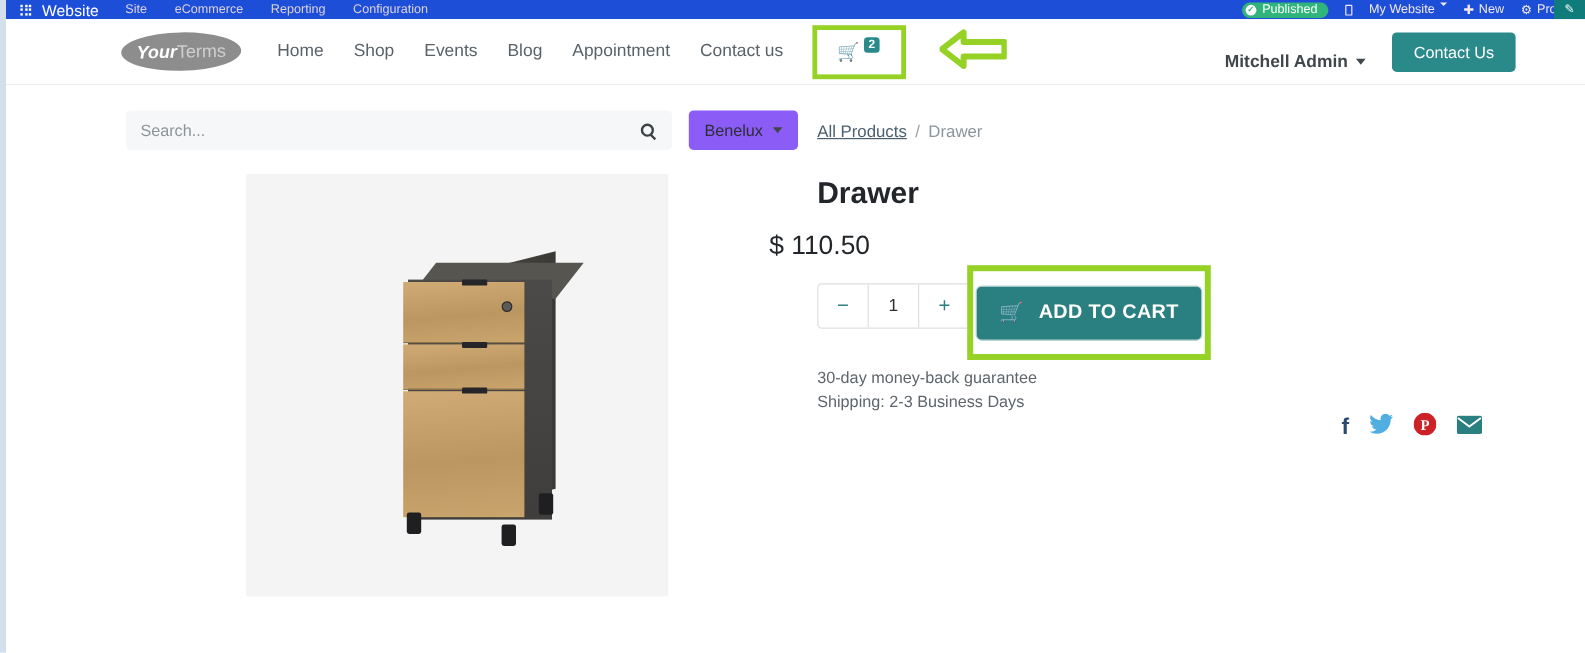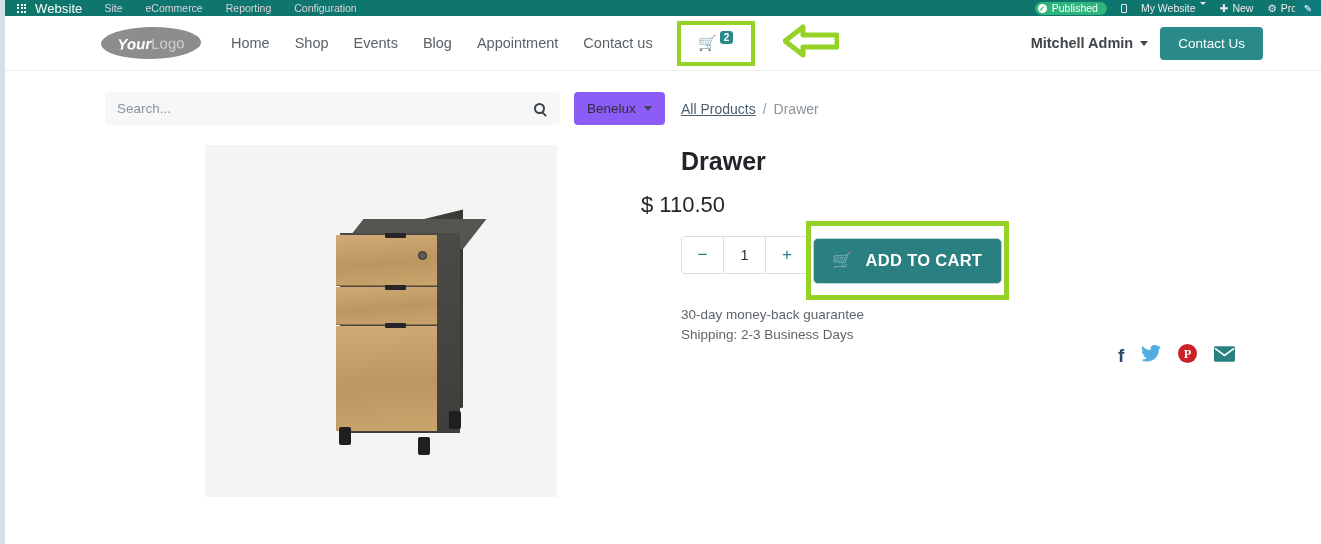--- a/index.html
+++ b/index.html
@@ -13,21 +13,21 @@
 
   
   .left-edge {
     position: absolute; left: 0; top: 0; width: 5px; height: 544px;
     background: #d3e0ec;
   }
 
   
   .odoo-bar {
     position: absolute; left: 5px; top: 0; width: 1316px; height: 16px;
-    background: #0f766e;
+    background: #1d4ed8;
     display: flex; align-items: center;
     color: #f2ecf0;
     font-size: 11.5px;
   }
   .apps-grid {
     display: grid; grid-template-columns: repeat(3, 2px); grid-template-rows: repeat(3, 2px);
     gap: 1.5px; margin-left: 12px; margin-right: 9px;
   }
   .apps-grid i { display:block; width:2px; height:2px; background:#ffffff; }
   .odoo-brand { font-size: 13px; color:#ffffff; margin-right: 22px; letter-spacing:.1px;}
@@ -66,21 +66,21 @@
   .cart-box {
     margin-left:24px; width:78px; height:45px; border:4px solid #96d225; background:#fff;
     display:flex; align-items:center; justify-content:center; gap:3px;
   }
   .cart-ico { font-size:15px; color:#4d4d4d; }
   .cart-badge {
     background:#2a8a8a; color:#fff; font-size:10px; font-weight:bold;
     border-radius:3px; padding:1px 4px; line-height:11px; position:relative; top:-6px;
   }
   .green-arrow { margin-left:28px; }
-  .hdr-right { margin-left:auto; display:flex; align-items:center; gap:12px; padding-right:58px;}
+  .hdr-right { margin-left:auto; display:flex; align-items:flex-end; gap:22px; padding-right:58px;}
   .user-menu { display:flex; align-items:center; gap:7px; font-size:14.5px; color:#41464b; font-weight:bold;}
   .caret-dark { width:0;height:0;border-left:4px solid transparent;border-right:4px solid transparent;border-top:5px solid #41464b;}
   .contact-btn {
     background:#2a8a8a; color:#fff; font-size:13.5px; padding:9px 18px; border-radius:4px;
   }
 
   
   .search-row { position:absolute; left:105px; top:92px; display:flex; align-items:flex-start; gap:14px;}
   .search-box {
     width:455px; height:33px; background:#f6f7f8; border-radius:4px;
@@ -211,21 +211,21 @@
         <span>⚙</span>
         <span>Product</span>
       </div>
     </div>
     <div class="edit-pencil">✎</div>
   </div>
 
   <div class="site-header">
     <div class="logo">
       <span class="a">Your</span>
-        <span class="b">Logo</span>
+        <span class="b">Terms</span>
     </div>
     <div class="site-nav">
       <span>Home</span>
       <span>Shop</span>
       <span>Events</span>
       <span>Blog</span>
       <span>Appointment</span>
       <span>Contact us</span>
     </div>
     <div class="cart-box">

